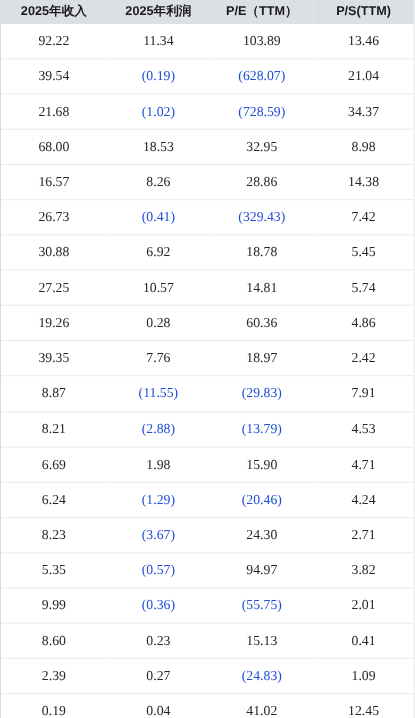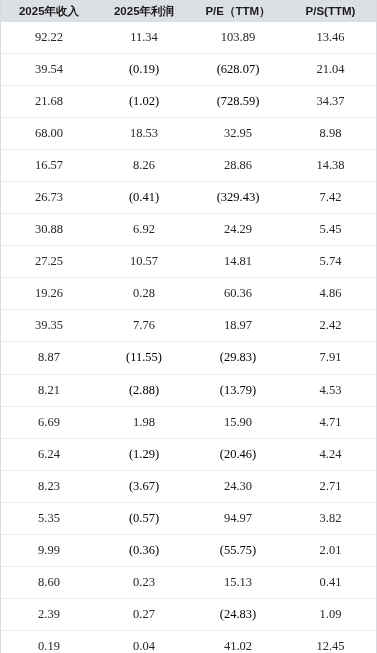--- a/index.html
+++ b/index.html
@@ -58,21 +58,21 @@
     color: #262626;
     text-align: center;
     padding: 0;
     height: 31.05px;
     line-height: 31.05px;
     vertical-align: middle;
     white-space: nowrap;
     font-weight: normal;
   }
   tbody td.neg {
-    color: #000000;
+    color: #1d4ed8;
   }
   
   col.c1 { width: 96px; }
   col.c2 { width: 94px; }
   col.c3 { width: 94px; }
   col.c4 { width: 91px; }
 </style>
 </head>
 <body>
 
@@ -125,21 +125,21 @@
         </tr>
         <tr class="data-row">
           <td>26.73</td>
           <td class="neg">(0.41)</td>
           <td class="neg">(329.43)</td>
           <td>7.42</td>
         </tr>
         <tr class="data-row">
           <td>30.88</td>
           <td>6.92</td>
-          <td>24.29</td>
+          <td>18.78</td>
           <td>5.45</td>
         </tr>
         <tr class="data-row">
           <td>27.25</td>
           <td>10.57</td>
           <td>14.81</td>
           <td>5.74</td>
         </tr>
         <tr class="data-row">
           <td>19.26</td>

